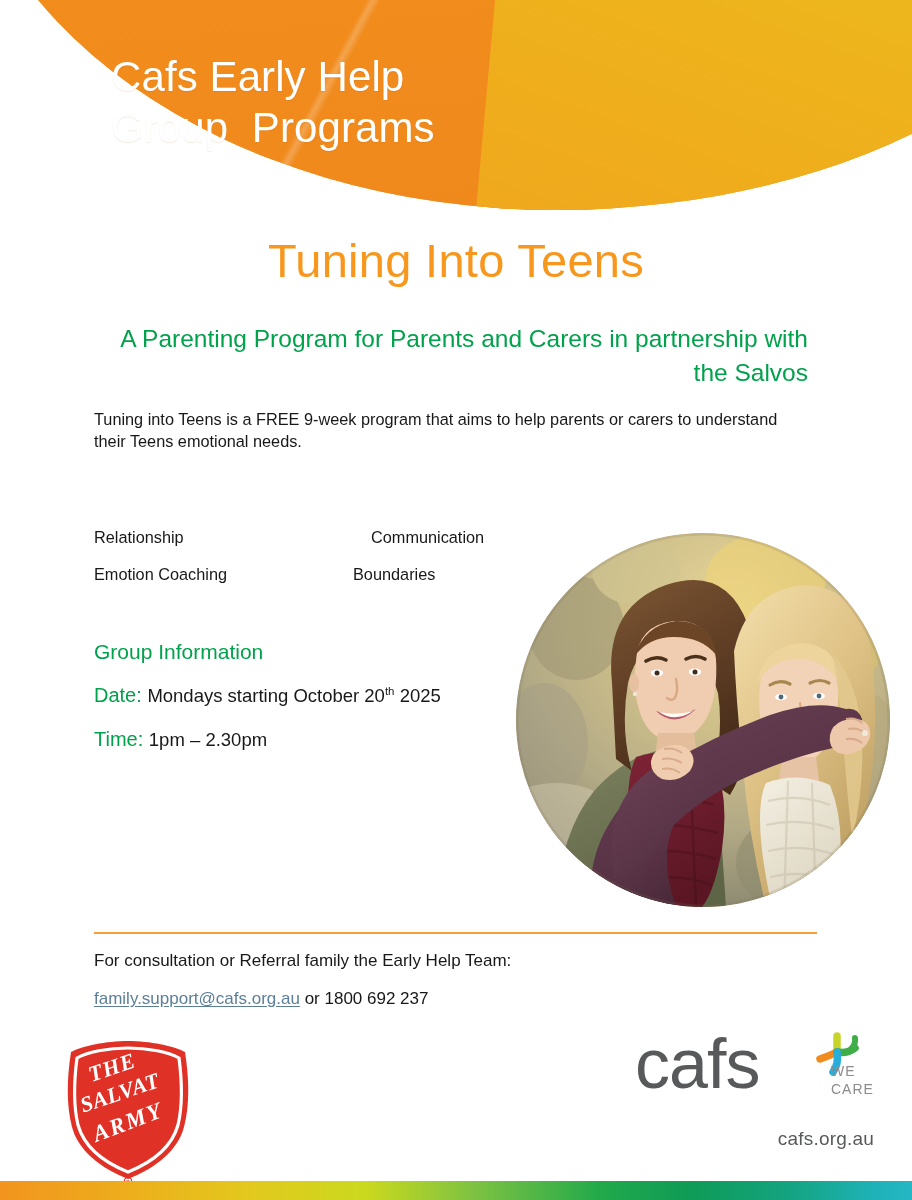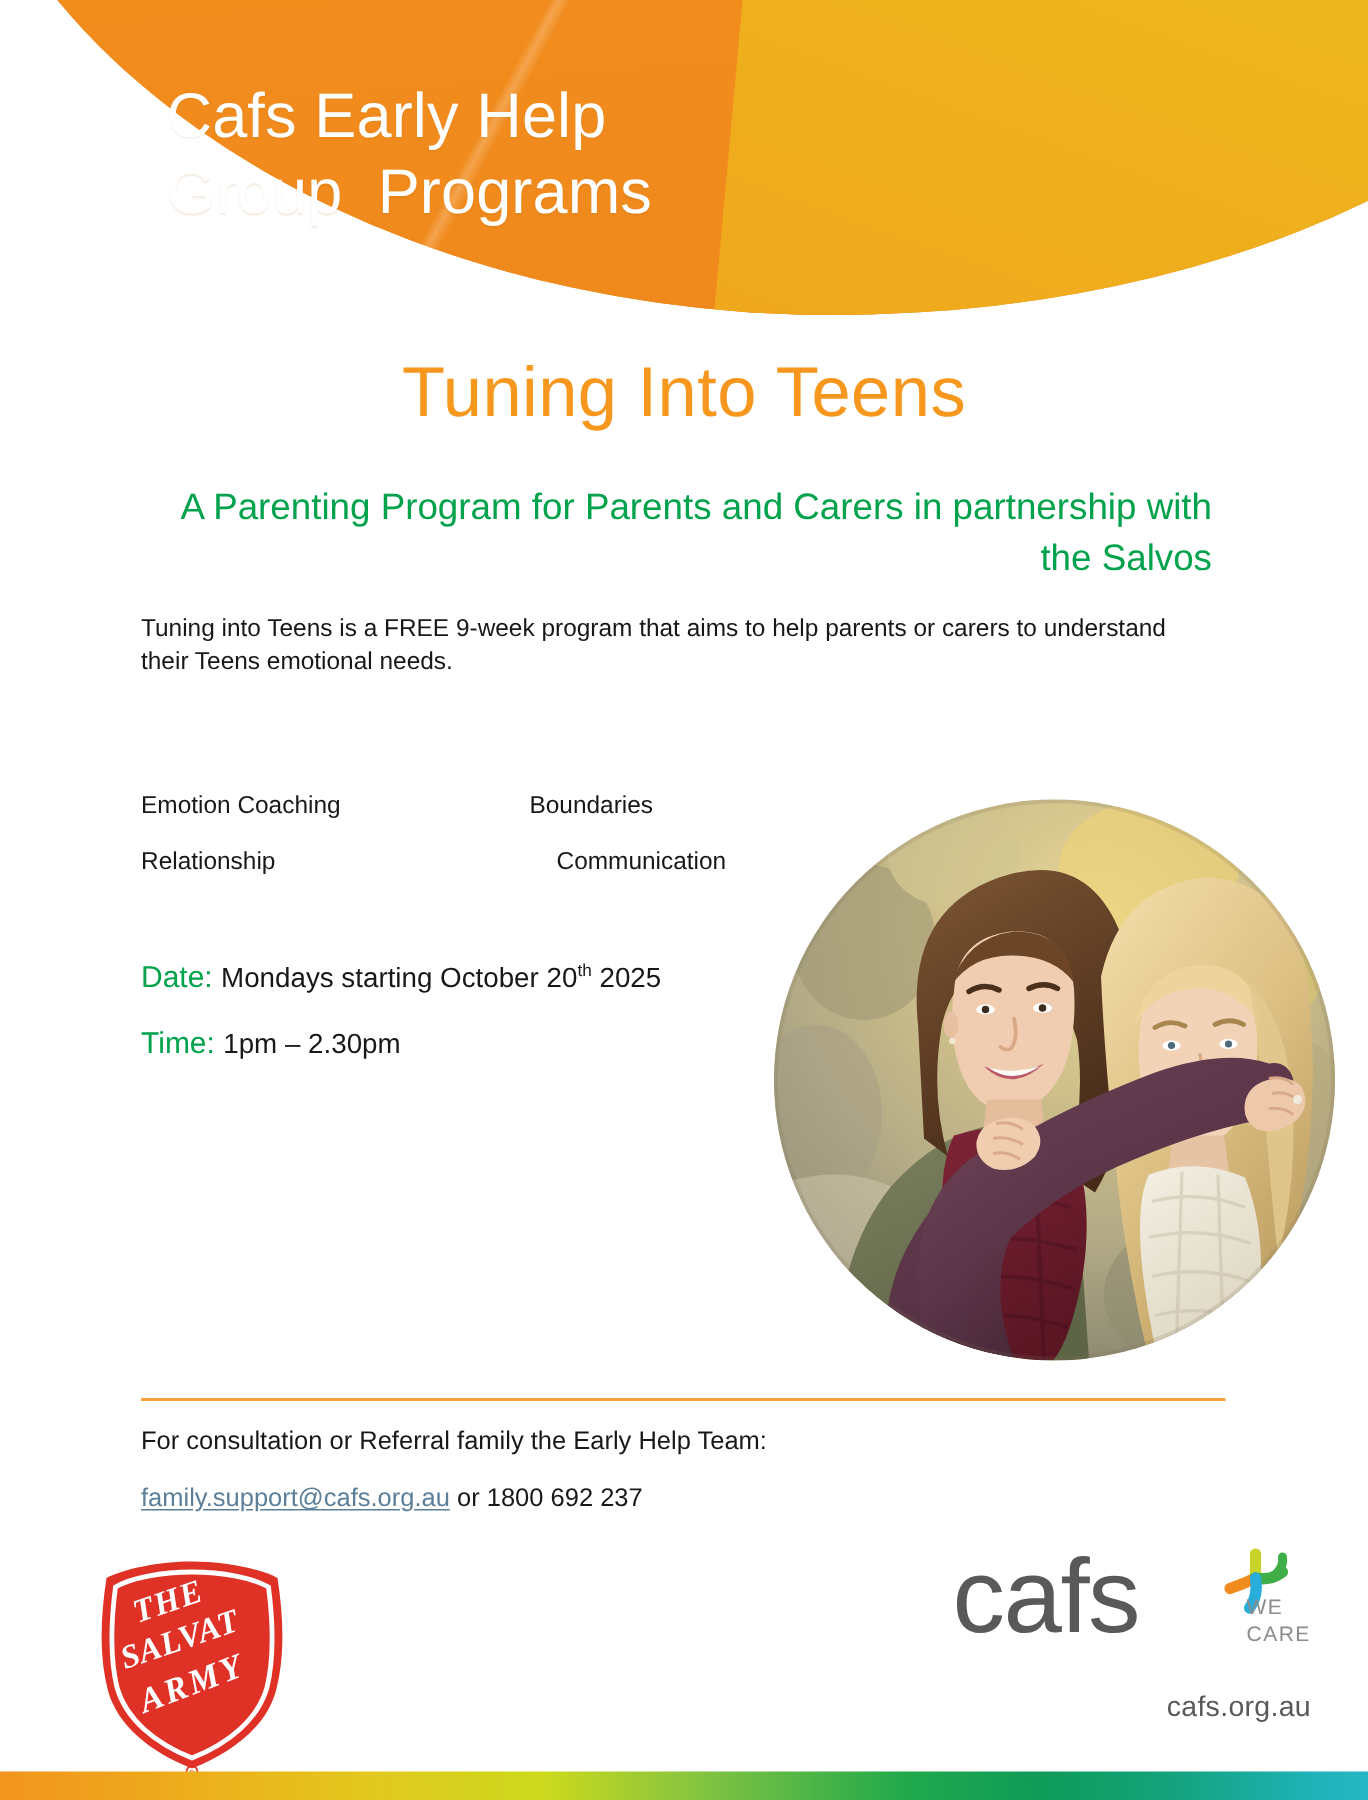--- a/index.html
+++ b/index.html
@@ -204,30 +204,31 @@
 <span>Group  Programs</span></div>
   </div>
 
   <div class="main-title">Tuning Into Teens</div>
   <div class="sub-title">A Parenting Program for Parents and Carers in partnership with the Salvos</div>
 
   <div class="body-block body-p" id="para1">Tuning into Teens is a FREE 9-week program that aims to help parents or carers to understand their Teens emotional needs.</div>
 
   <div class="themes">
     <div class="theme-row">
+      <span class="theme-left">Relationship</span>
+      <span class="theme-right" id="themeRight0">Communication</span>
+    </div>
+    <div class="theme-row">
       <span class="theme-left">Emotion Coaching</span>
       <span class="theme-right" id="themeRight1">Boundaries</span>
     </div>
-    <div class="theme-row">
-      <span class="theme-left">Relationship</span>
-      <span class="theme-right" id="themeRight0">Communication</span>
-    </div>
   </div>
 
   <div class="group-info">
+    <div class="gi-head">Group Information</div>
 
     <div class="gi-row">
       <span class="gi-label">Date:</span>
       <span class="gi-value"><span>Mondays starting October 20</span><sup>th</sup><span> 2025</span></span>
     </div>
 
     <div class="gi-row">
       <span class="gi-label">Time:</span>
       <span class="gi-value">1pm – 2.30pm</span>
     </div>

